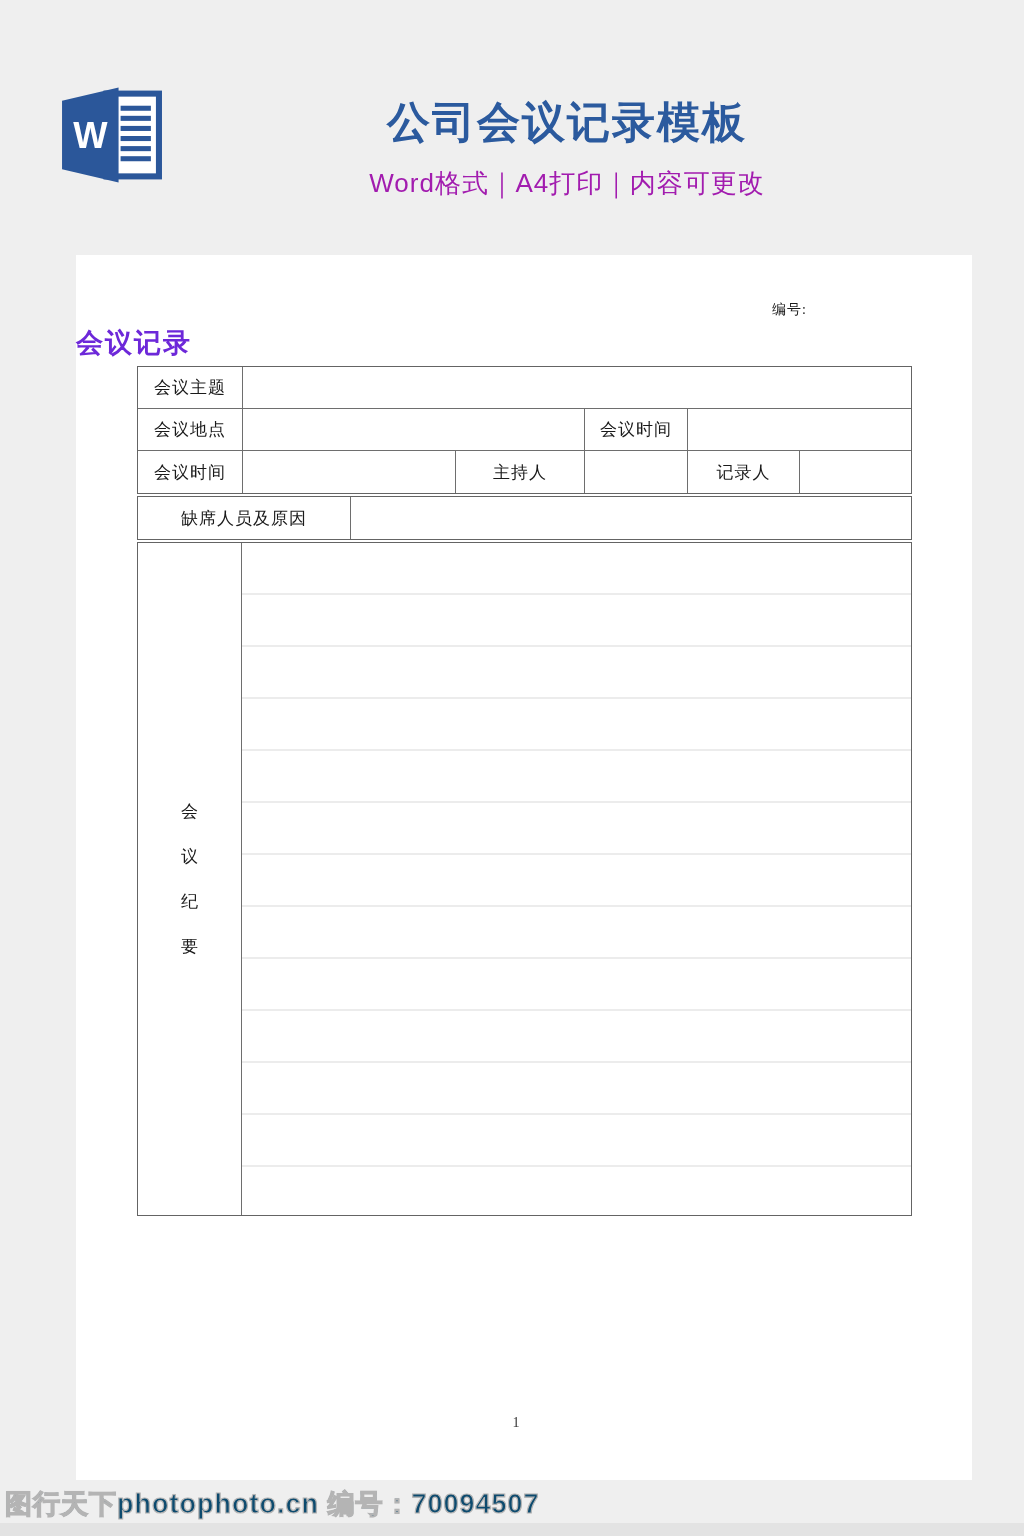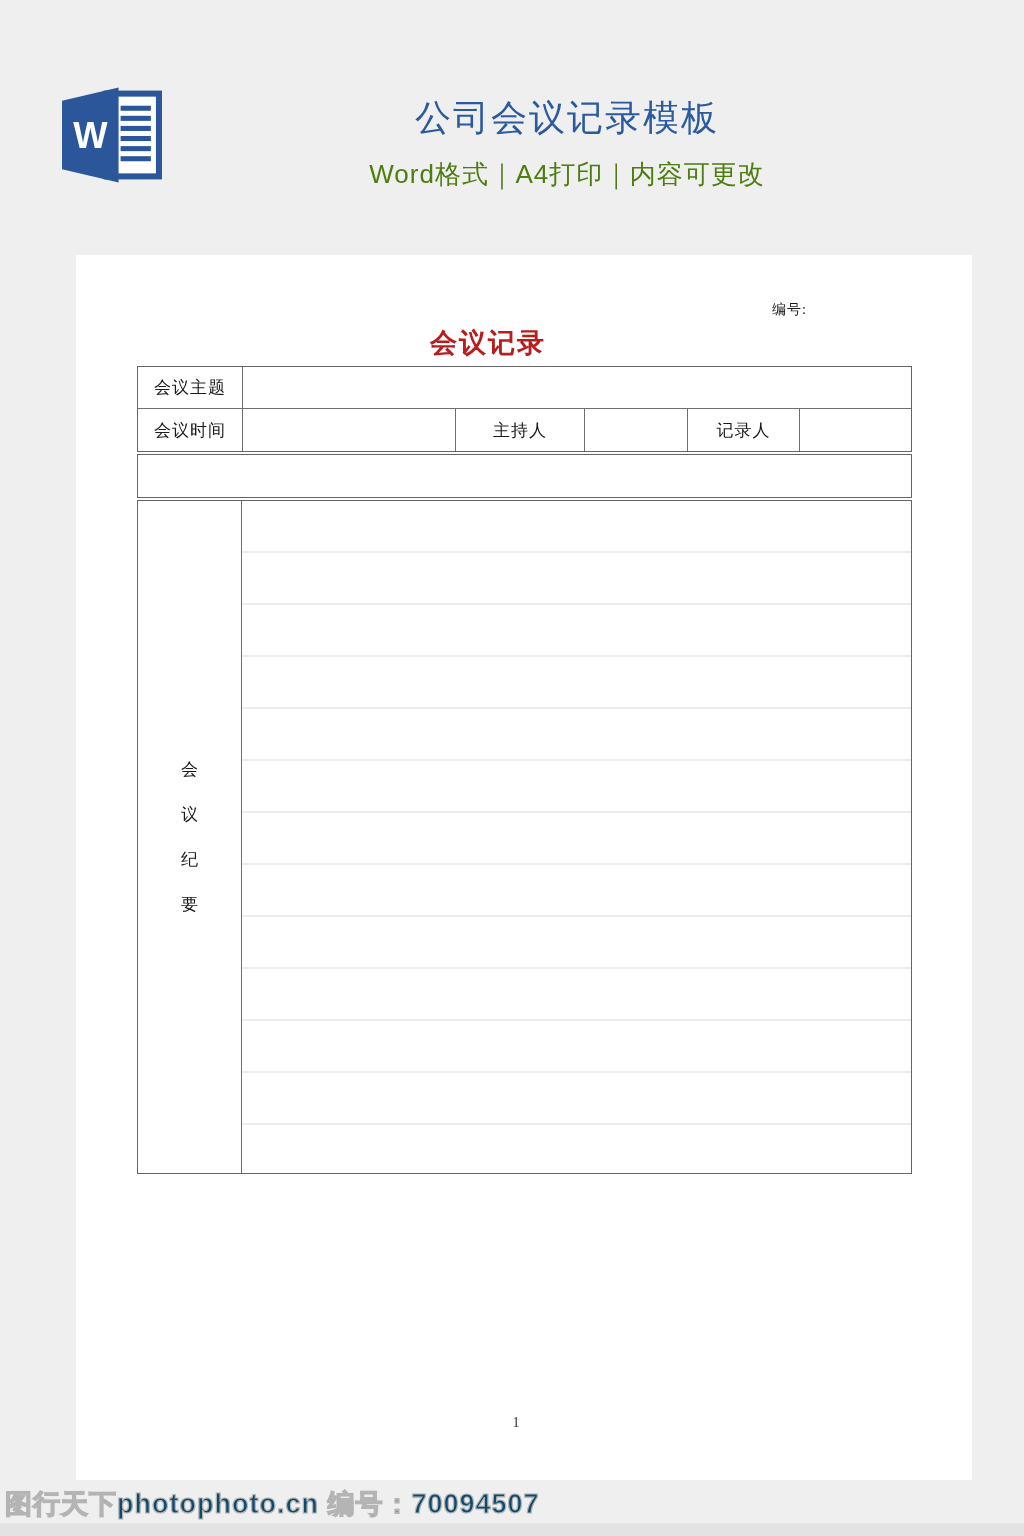--- a/index.html
+++ b/index.html
@@ -3,30 +3,30 @@
 <meta charset="utf-8">
 <style>
   * { margin:0; padding:0; box-sizing:border-box; }
   html,body { width:1024px; height:1536px; }
   body { background:#efefef; font-family:"Liberation Serif","DejaVu Serif",serif; }
   .canvas { position:relative; width:1024px; height:1536px; overflow:hidden; background:#efefef; }
 
   
   .header-icon { position:absolute; left:58px; top:84px; width:106px; height:102px; }
   .header-text { position:absolute; left:110px; right:0; top:94px; text-align:center; }
-  .header-title { font-family:"Liberation Sans","DejaVu Sans",sans-serif; font-weight:normal;
-                  font-size:36px; color:#2b5a9e; letter-spacing:2px; }
+  .header-title { font-family:"Liberation Sans","DejaVu Sans",sans-serif; font-weight:bold;
+                  font-size:43px; color:#2b5a9e; letter-spacing:2px; }
   .header-sub   { margin-top:14px; font-family:"Liberation Sans","DejaVu Sans",sans-serif;
-                  font-size:26px; color:#4d7c0f; letter-spacing:1px; }
+                  font-size:26px; color:#a21caf; letter-spacing:1px; }
 
   
   .page { position:absolute; left:76px; top:255px; width:896px; height:1225px; background:#ffffff; }
   .doc-code { position:absolute; left:696px; top:46px; font-size:14px; color:#1a1a1a; letter-spacing:1px; }
-  .doc-title { position:absolute; left:0; top:70px; width:824px; text-align:center;
-               font-size:27px; font-weight:bold; color:#b91c1c; letter-spacing:2px; }
+  .doc-title { position:absolute; left:0; top:70px; width:824px; text-align:left;
+               font-size:27px; font-weight:bold; color:#6d28d9; letter-spacing:2px; }
   .page-num { position:absolute; left:0; top:1160px; width:880px; text-align:center;
               font-size:14px; color:#333; }
 
   
   .tables { position:absolute; left:61px; top:111px; width:775px; }
   .tbl { width:775px; border:1px solid #646464; background:#fff; }
   .tbl + .tbl { margin-top:2px; }
   .trow { display:flex; border-bottom:1px solid #6e6e6e; }
   .trow:last-child { border-bottom:none; }
   .tcell { border-right:1px solid #6e6e6e; display:flex; align-items:center; justify-content:center; }
@@ -86,40 +86,53 @@
     <div class="tables">
 
       <div class="tbl">
         <div class="trow h42">
           <div class="tcell" style="width:105px">
             <span class="lbl">会议主题</span>
           </div>
           <div class="tcell fill"></div>
         </div>
 
+        <div class="trow h42">
+          <div class="tcell" style="width:105px">
+            <span class="lbl">会议地点</span>
+          </div>
+          <div class="tcell" style="width:342px"></div>
+          <div class="tcell" style="width:103px">
+            <span class="lbl">会议时间</span>
+          </div>
+          <div class="tcell fill"></div>
+        </div>
 
         <div class="trow h42">
           <div class="tcell" style="width:105px">
             <span class="lbl">会议时间</span>
           </div>
           <div class="tcell" style="width:213px"></div>
           <div class="tcell" style="width:129px">
             <span class="lbl">主持人</span>
           </div>
           <div class="tcell" style="width:103px"></div>
           <div class="tcell" style="width:112px">
             <span class="lbl">记录人</span>
           </div>
           <div class="tcell fill"></div>
         </div>
 
       </div>
 
       <div class="tbl">
         <div class="trow h42">
+          <div class="tcell" style="width:213px">
+            <span class="lbl">缺席人员及原因</span>
+          </div>
           <div class="tcell fill"></div>
         </div>
       </div>
 
       <div class="tbl">
         <div class="trow" style="height:672px">
           <div class="tcell v-label" style="width:104px">
             <span>会</span>
             <span>议</span>
             <span>纪</span>

